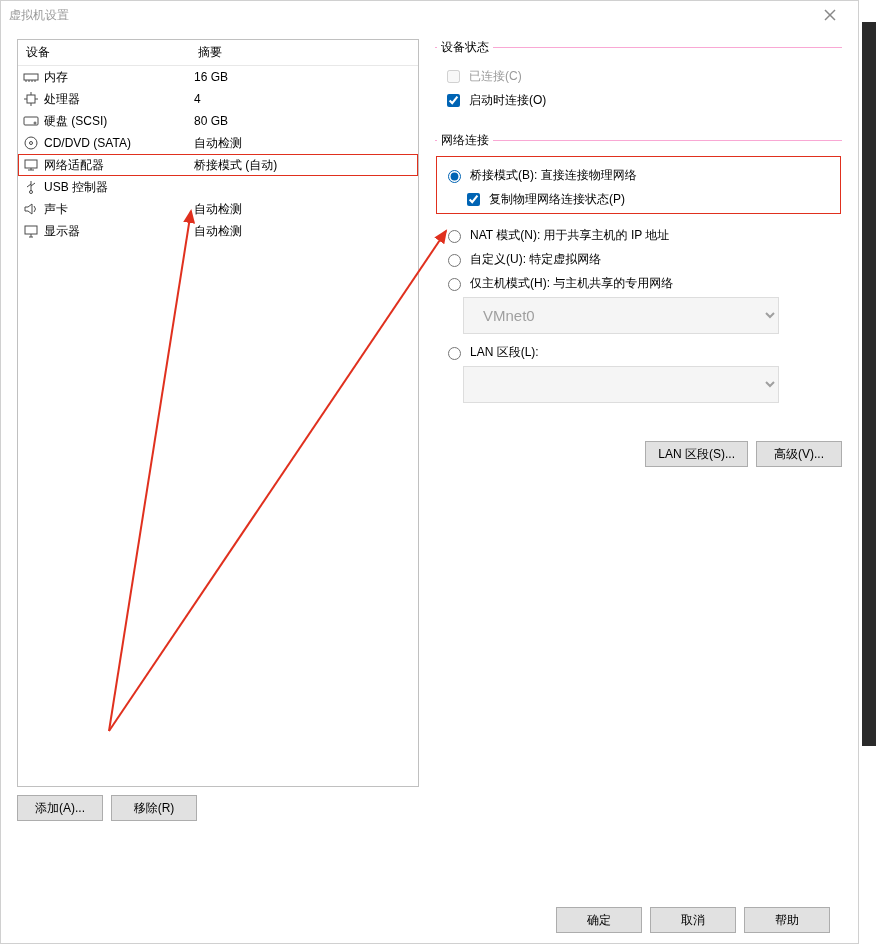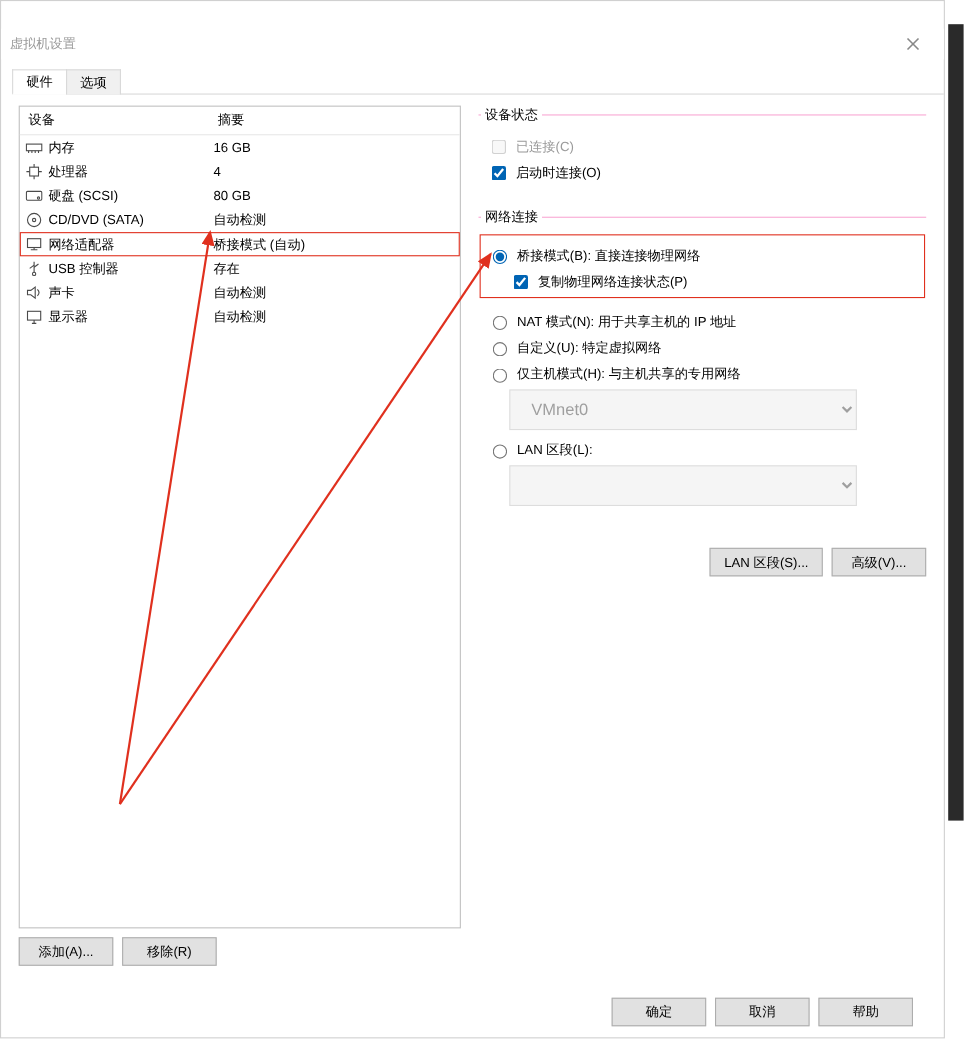--- a/index.html
+++ b/index.html
@@ -22,21 +22,20 @@
   }
   .titlebar {
     height: 28px;
     padding: 0 8px;
     display: flex;
     align-items: center;
     justify-content: space-between;
     background: #fff;
     color: #9a9a9a;
     border-bottom: 0;
-    margin-top: 25px;
   }
   .titlebar .title { font-size: 12px; color: #9a9a9a; }
   .closebtn {
     width: 40px; height: 28px;
     display:flex; align-items:center; justify-content:center;
     color: #888; cursor: default;
   }
   .closebtn svg { width: 12px; height: 12px; stroke: #888; stroke-width: 1.5; }
 
   .tabs {
@@ -208,24 +207,20 @@
   <div class="titlebar">
     <span class="title">虚拟机设置</span>
     <div class="closebtn">
       <svg viewBox="0 0 12 12">
           <line x1="1" y1="1" x2="11" y2="11"></line>
           <line x1="11" y1="1" x2="1" y2="11"></line>
         </svg>
     </div>
   </div>
 
-  <div class="tabs">
-    <div class="tab active">硬件</div>
-    <div class="tab">选项</div>
-  </div>
 
   <div class="body">
 
     <div class="left">
       <div class="device-list">
         <div class="dl-header">
           <span class="dl-col-device">设备</span>
           <span class="dl-col-summary">摘要</span>
         </div>
 
@@ -289,21 +284,20 @@
         <div class="dl-row">
           <span class="dl-icon">
               <svg viewBox="0 0 16 16" fill="none" stroke="currentColor" stroke-width="1">
                 <line x1="8" y1="2" x2="8" y2="12"></line>
                 <circle cx="8" cy="13" r="1.5"></circle>
                 <line x1="8" y1="5" x2="4" y2="8"></line>
                 <line x1="8" y1="7" x2="12" y2="4"></line>
               </svg>
             </span>
           <span class="dl-name">USB 控制器</span>
-          <span class="dl-summary">存在</span>
         </div>
         <div class="dl-row">
           <span class="dl-icon">
               <svg viewBox="0 0 16 16" fill="none" stroke="currentColor" stroke-width="1">
                 <polygon points="2,6 5,6 9,3 9,13 5,10 2,10"></polygon>
                 <path d="M11 5 Q14 8 11 11"></path>
               </svg>
             </span>
           <span class="dl-name">声卡</span>
           <span class="dl-summary">自动检测</span>

